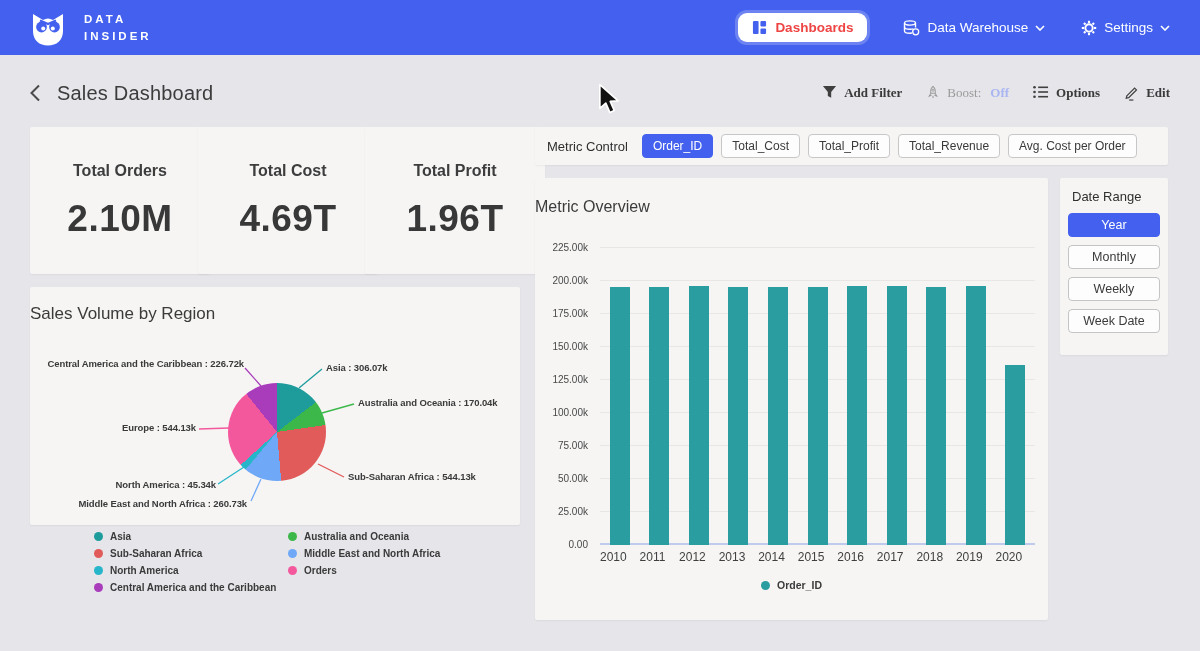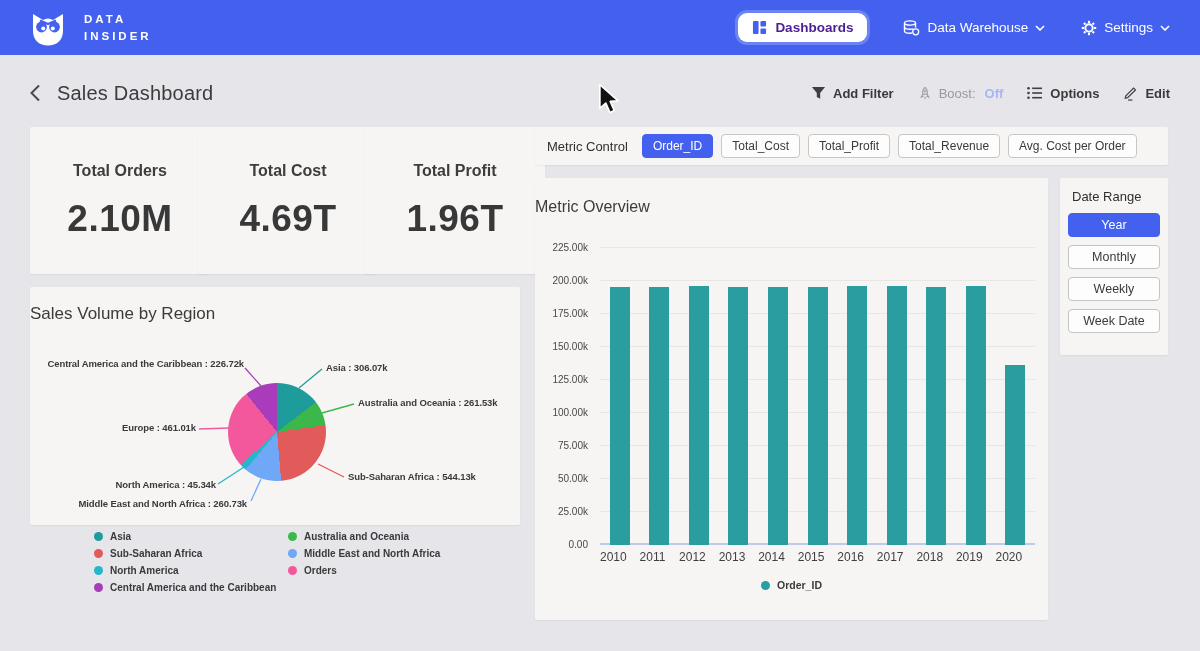--- a/index.html
+++ b/index.html
@@ -10,31 +10,31 @@
     font-family:"Liberation Sans","DejaVu Sans",sans-serif;
     color:#3a3a3a;
   }
   
   .topnav { position:absolute; left:0; top:0; width:1200px; height:55px;
     background:#4361ee; display:flex; align-items:center; justify-content:space-between; padding:0 30px; }
   .brand { display:flex; align-items:center; gap:18px; }
   .brand-text div { color:#fff; font-size:11.5px; font-weight:bold; letter-spacing:3px; line-height:1.4; }
   .nav-right { display:flex; align-items:center; gap:36px; }
   .btn-dashboards { display:flex; align-items:center; gap:8px; background:#fff; border:none;
-    border-radius:9px; padding:7px 14px; color:#4c1d95; font-weight:bold; font-size:13.5px;
+    border-radius:9px; padding:7px 14px; color:#ef4444; font-weight:bold; font-size:13.5px;
     cursor:pointer; box-shadow:0 0 0 3px rgba(255,255,255,0.22);margin-left:14px; }
   .nav-item { display:flex; align-items:center; gap:7px; color:#fff; font-size:13.5px; font-weight:500; cursor:pointer; }
   
   .pagebar { position:absolute; left:0; top:74px; width:1200px; height:38px;
     display:flex; align-items:center; padding:0 30px; }
   .back-btn { background:none; border:none; cursor:pointer; margin-right:16px; display:flex; align-items:center; }
   .page-title { font-size:20px; font-weight:500; color:#3c3c3c; letter-spacing:0.2px; }
   .actions { margin-left:auto; display:flex; align-items:center; gap:24px; }
-  .action { display:flex; align-items:center; gap:7px; font-size:13px; font-weight:600; color:#3a3a3a;
-    background:none; border:none; cursor:pointer; }
+  .action { display:flex; align-items:flex-start; gap:7px; font-size:13px; font-weight:600; color:#3a3a3a;
+    background:none; border:none; cursor:pointer;font-family:Liberation Serif, serif; }
   .action.boost { color:#9a9a9a; font-weight:500; }
   .boost-off { color:#a9b6f3; font-weight:600; margin-left:2px; }
   
   .card { position:absolute; background:#f6f5f4; border-radius:2px; box-shadow:0 1px 2px rgba(0,0,0,0.05); }
   .kpi-card { width:180px; height:147px; top:127px; display:flex; flex-direction:column;
     align-items:center; justify-content:center; gap:18px; }
   .kpi-label { font-size:16px; font-weight:600; color:#3d3d3d; }
   .kpi-value { font-size:37px; font-weight:bold; color:#383838; letter-spacing:0.5px; }
   
   .metric-bar { left:535px; top:127px; width:633px; height:38px;
@@ -225,25 +225,25 @@
       <polyline points="269,101 292,82" fill="none" stroke-width="1.3" stroke="#1e9c9c"></polyline>
       <polyline points="292,126 324,117" fill="none" stroke-width="1.3" stroke="#3cb84a"></polyline>
       <polyline points="288,177 314,190" fill="none" stroke-width="1.3" stroke="#e15b5b"></polyline>
       <polyline points="231,192 221,214" fill="none" stroke-width="1.3" stroke="#6ea8f7"></polyline>
       <polyline points="214,180 188,197" fill="none" stroke-width="1.3" stroke="#27b6c9"></polyline>
       <polyline points="199,141 169,142" fill="none" stroke-width="1.3" stroke="#f4589c"></polyline>
       <polyline points="231,99 215,81" fill="none" stroke-width="1.3" stroke="#a93cba"></polyline>
     </svg>
     <div class="pie-circle" style="background: conic-gradient(rgb(30, 156, 156) 0deg, rgb(30, 156, 156) 52.54deg, rgb(60, 184, 74) 52.54deg, rgb(60, 184, 74) 81.73deg, rgb(225, 91, 91) 81.73deg, rgb(225, 91, 91) 175.14deg, rgb(110, 168, 247) 175.14deg, rgb(110, 168, 247) 219.89deg, rgb(39, 182, 201) 219.89deg, rgb(39, 182, 201) 227.68deg, rgb(244, 88, 156) 227.68deg, rgb(244, 88, 156) 321.08deg, rgb(169, 60, 186) 321.08deg, rgb(169, 60, 186) 360deg);"></div>
     <div class="pie-label" style="left:296px;top:75px">Asia : 306.07k</div>
-    <div class="pie-label" style="left:328px;top:110px">Australia and Oceania : 261.53k</div>
+    <div class="pie-label" style="left:328px;top:110px">Australia and Oceania : 170.04k</div>
     <div class="pie-label" style="left:318px;top:184px">Sub-Saharan Africa : 544.13k</div>
     <div class="pie-label" style="right:273px;top:211px">Middle East and North Africa : 260.73k</div>
     <div class="pie-label" style="right:304px;top:192px">North America : 45.34k</div>
-    <div class="pie-label" style="right:324px;top:135px">Europe : 461.01k</div>
+    <div class="pie-label" style="right:324px;top:135px">Europe : 544.13k</div>
     <div class="pie-label" style="right:276px;top:71px">Central America and the Caribbean : 226.72k</div>
     <div class="pie-legend">
       <div class="legend-col c1">
           <div class="legend-row">
             <span class="dot" style="background: rgb(30, 156, 156);"></span>
             <span>Asia</span>
           </div>
           <div class="legend-row">
             <span class="dot" style="background: rgb(225, 91, 91);"></span>
             <span>Sub-Saharan Africa</span>

